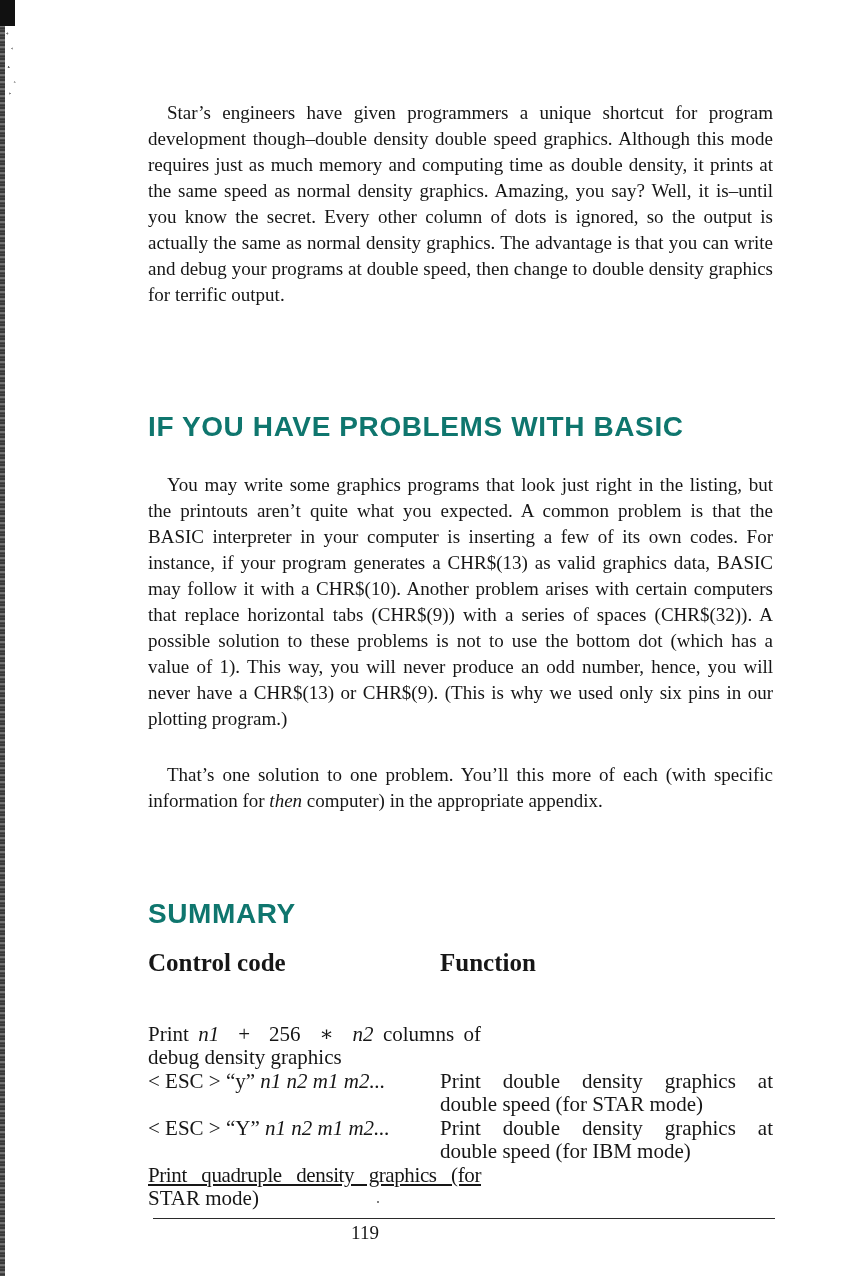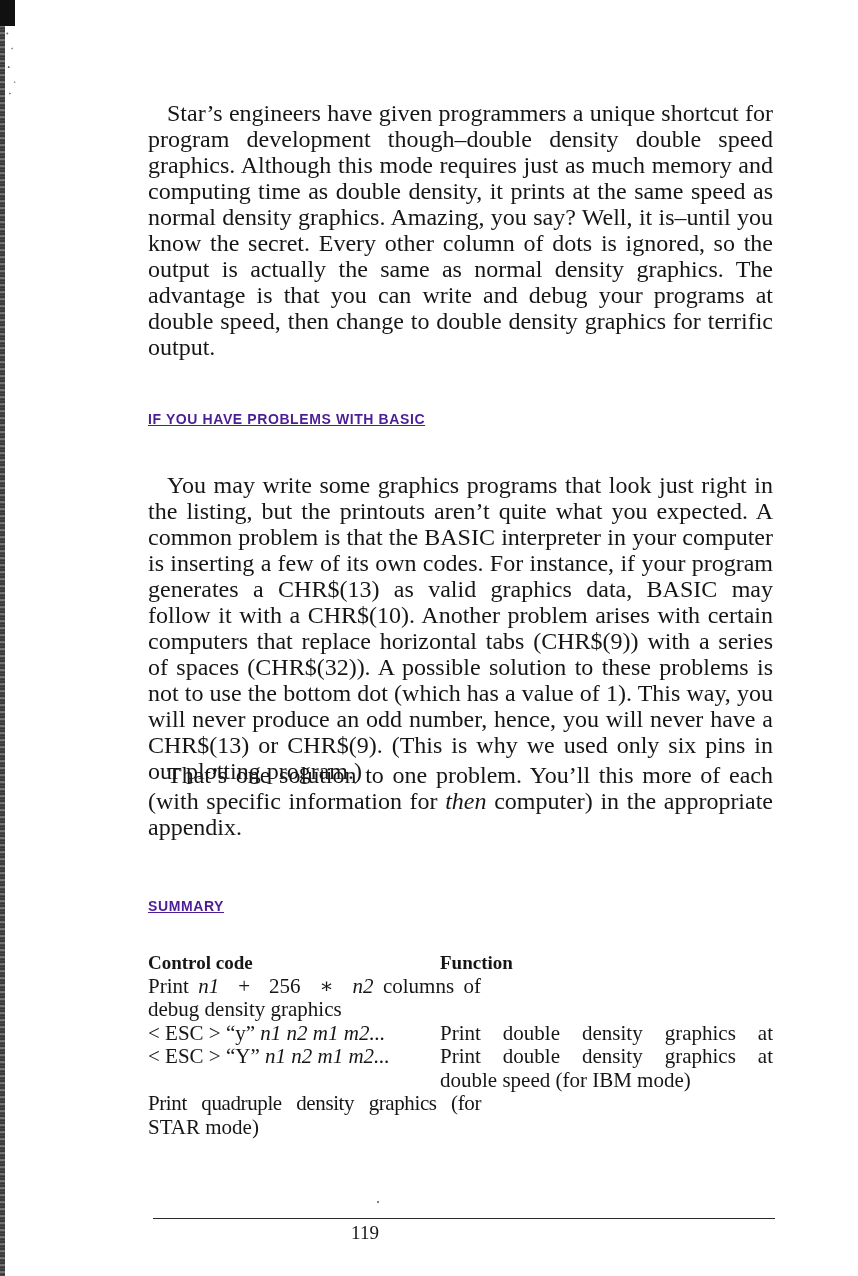--- a/index.html
+++ b/index.html
@@ -45,38 +45,37 @@
         radial-gradient(circle at 40% 90%, #888 0.8px, transparent 1.2px);
     }
     .page {
       position: absolute;
       left: 148px;
       top: 100px;
       width: 625px;
     }
     p.body {
       margin: 0;
-      font-size: 24px;
+      font-size: 19px;
       line-height: 26px;
       text-align: justify;
       text-indent: 19px;
     }
     .para1 { position: absolute; top: 0; left: 0; width: 625px; }
     .para2 { position: absolute; top: 372px; left: 0; width: 625px; }
     .para3 { position: absolute; top: 662px; left: 0; width: 625px; }
     h2.heading {
       position: absolute;
       left: 0;
       margin: 0;
       font-family: "Liberation Sans", "DejaVu Sans", sans-serif;
       font-weight: bold;
-      font-size: 14px;
+      font-size: 28px;
       letter-spacing: 0.6px;
-      color: #4c1d95;
-      text-decoration: underline;
+      color: #0f766e;
     }
     .heading-basic { top: 311px; }
     .heading-summary { top: 798px; }
     .summary-table {
       position: absolute;
       left: 0;
       top: 851px;
       width: 625px;
       font-size: 21px;
       line-height: 23.5px;
@@ -90,21 +89,21 @@
       white-space: nowrap;
     }
     .col-func {
       width: 333px;
       flex: none;
       text-align: justify;
       text-align-last: left;
     }
     .th {
       font-weight: bold;
-      font-size: 19px;
+      font-size: 25px;
     }
     .mono-i { font-style: italic; }
     .footer-rule {
       position: absolute;
       left: 153px;
       top: 1218px;
       width: 622px;
       height: 1px;
       background: #2a2a2a;
     }
@@ -148,44 +147,45 @@
   <h2 class="heading heading-summary">SUMMARY</h2>
 
   <div class="summary-table">
     <div class="row">
       <div class="col-code th">Control code</div>
       <div class="col-func th">Function</div>
     </div>
 
     <div class="row">
       <div class="col-func">
-        <div class="just-last" style="text-align:justify;text-align-last:justify;"><span>Print </span><i>n1</i><span style="white-space:pre">  +  256  ∗  </span><i>n2</i><span> columns of</span></div>
+        <div class="just-last" style="text-align:justify;text-align-last:justify;margin-top:48px;"><span>Print </span><i>n1</i><span style="white-space:pre">  +  256  ∗  </span><i>n2</i><span> columns of</span></div>
         <div>debug density graphics</div>
       </div>
     </div>
 
 
     <div class="row">
       <div class="col-code"><span>&lt; ESC &gt;  “y” </span><span class="mono-i">n1 n2 m1 m2...</span></div>
       <div class="col-func">
         <div style="text-align:justify;text-align-last:justify;">Print double density graphics at</div>
+        <div>double speed (for STAR mode)</div>
       </div>
     </div>
 
     <div class="row">
       <div class="col-code"><span>&lt; ESC &gt;  “Y” </span><span class="mono-i">n1 n2 m1 m2...</span></div>
       <div class="col-func">
         <div style="text-align:justify;text-align-last:justify;">Print double density graphics at</div>
         <div>double speed (for IBM mode)</div>
       </div>
     </div>
 
     <div class="row">
       <div class="col-func">
-        <div style="text-align:justify;text-align-last:justify;letter-spacing:-0.4px;">Print quadruple density graphics (for</div>
+        <div style="text-align:justify;text-align-last:justify;letter-spacing:-0.4px;text-decoration:underline;">Print quadruple density graphics (for</div>
         <div>STAR mode)</div>
       </div>
     </div>
   </div>
 </div>
 
 <div class="stray-dot"></div>
 <div class="footer-rule"></div>
 <div class="page-number">119</div>
 

